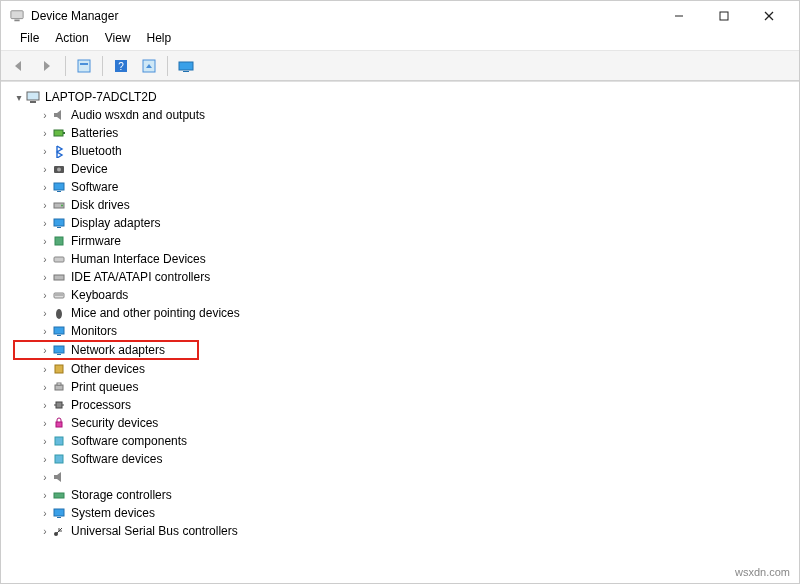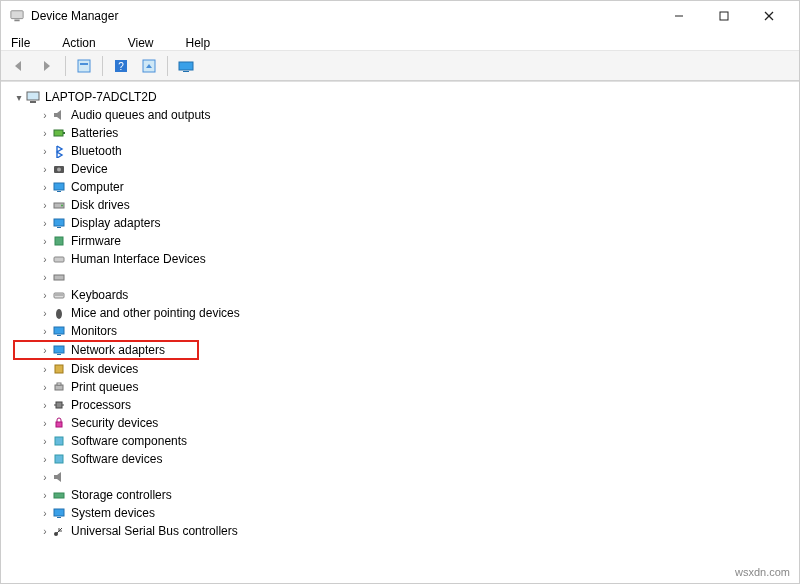--- a/index.html
+++ b/index.html
@@ -4,21 +4,21 @@
 <style>
 * { margin: 0; padding: 0; box-sizing: border-box; }
 body { font-family: "Segoe UI", Tahoma, sans-serif; font-size: 12px; background: #fff; width: 800px; height: 584px; overflow: hidden; }
 .window { width: 800px; height: 584px; border: 1px solid #ccc; display: flex; flex-direction: column; background: #fff; }
 .titlebar { height: 30px; display: flex; align-items: center; padding: 0 8px; }
 .titlebar .app-icon { width: 16px; height: 16px; margin-right: 6px; display:inline-flex; align-items:center; justify-content:center; }
 .titlebar .title { flex: 0 0 auto; font-size: 12px; }
 .titlebar .spacer { flex: 1; }
 .win-controls { display: flex; gap: 0; }
 .win-btn { width: 45px; height: 28px; display:flex; align-items:center; justify-content:center; font-size: 13px; }
-.menubar { height: 20px; display: flex; align-items: flex-end; padding: 0 10px; gap: 32px; font-size: 12px; border-bottom: 1px solid #e6e6e6; }
+.menubar { height: 20px; display: flex; align-items: flex-start; padding: 0 19px; gap: 16px; font-size: 12px; border-bottom: 1px solid #e6e6e6; }
 .menubar span { cursor: default; }
 .toolbar { height: 30px; display: flex; align-items: center; padding: 2px 6px; gap: 4px; background: #f5f5f5; border-bottom: 1px solid #d0d0d0; }
 .tb-sep { width: 1px; height: 20px; background: #ccc; margin: 0 2px; }
 .tb-btn { width: 24px; height: 24px; display:flex; align-items:center; justify-content:center; border: 1px solid transparent; }
 .tree { flex: 1; overflow: auto; padding: 6px 2px 6px 2px; background:#fff; border-top: 1px solid #e0e0e0;}
 .root { padding-left: 10px; }
 .node { display: flex; align-items: center; height: 18px; font-size: 12px; white-space: nowrap; }
 .children .node { padding-left: 26px; }
 .caret { width: 12px; display:inline-flex; justify-content:center; color:#666; font-size:10px; }
 .icon { width: 16px; height: 16px; display:inline-flex; align-items:center; justify-content:center; margin: 0 4px 0 0; }
@@ -120,21 +120,21 @@
         <span>LAPTOP-7ADCLT2D</span>
       </div>
       <div class="children" id="children">
           <div class="node">
             <span class="caret">›</span>
             <span class="icon">
               <svg width="14" height="14">
                 <path d="M2 5h3l4-3v10l-4-3H2z" fill="#888"></path>
               </svg>
             </span>
-            <span>Audio queues and outputs</span>
+            <span>Audio wsxdn and outputs</span>
           </div>
           <div class="node">
             <span class="caret">›</span>
             <span class="icon">
               <svg width="14" height="14">
                 <rect x="2" y="4" width="9" height="6" fill="#6b4" stroke="#373"></rect>
                 <rect x="11" y="6" width="2" height="2" fill="#373"></rect>
               </svg>
             </span>
             <span>Batteries</span>
@@ -159,21 +159,21 @@
             <span>Device</span>
           </div>
           <div class="node">
             <span class="caret">›</span>
             <span class="icon">
               <svg width="14" height="14">
                 <rect x="2" y="3" width="10" height="7" fill="#3aa0e8" stroke="#2070b0"></rect>
                 <rect x="5" y="11" width="4" height="1" fill="#2070b0"></rect>
               </svg>
             </span>
-            <span>Computer</span>
+            <span>Software</span>
           </div>
           <div class="node">
             <span class="caret">›</span>
             <span class="icon">
               <svg width="14" height="14">
                 <rect x="2" y="5" width="10" height="5" fill="#bbb" stroke="#777"></rect>
                 <circle cx="10" cy="7.5" r="1" fill="#4a4"></circle>
               </svg>
             </span>
             <span>Disk drives</span>
@@ -206,20 +206,21 @@
             </span>
             <span>Human Interface Devices</span>
           </div>
           <div class="node">
             <span class="caret">›</span>
             <span class="icon">
               <svg width="14" height="14">
                 <rect x="2" y="5" width="10" height="5" fill="#bbb" stroke="#777"></rect>
               </svg>
             </span>
+            <span>IDE ATA/ATAPI controllers</span>
           </div>
           <div class="node">
             <span class="caret">›</span>
             <span class="icon">
               <svg width="14" height="14">
                 <rect x="2" y="5" width="10" height="5" rx="1" fill="#ddd" stroke="#888"></rect>
                 <line x1="3" y1="7" x2="11" y2="7" stroke="#888"></line>
               </svg>
             </span>
             <span>Keyboards</span>
@@ -253,21 +254,21 @@
             </span>
             <span>Network adapters</span>
           </div>
           <div class="node">
             <span class="caret">›</span>
             <span class="icon">
               <svg width="14" height="14">
                 <rect x="3" y="3" width="8" height="8" fill="#d9b24a" stroke="#a07a1a"></rect>
               </svg>
             </span>
-            <span>Disk devices</span>
+            <span>Other devices</span>
           </div>
           <div class="node">
             <span class="caret">›</span>
             <span class="icon">
               <svg width="14" height="14">
                 <rect x="3" y="5" width="8" height="5" fill="#bbb" stroke="#777"></rect>
                 <rect x="5" y="3" width="4" height="2" fill="#fff" stroke="#777"></rect>
               </svg>
             </span>
             <span>Print queues</span>

